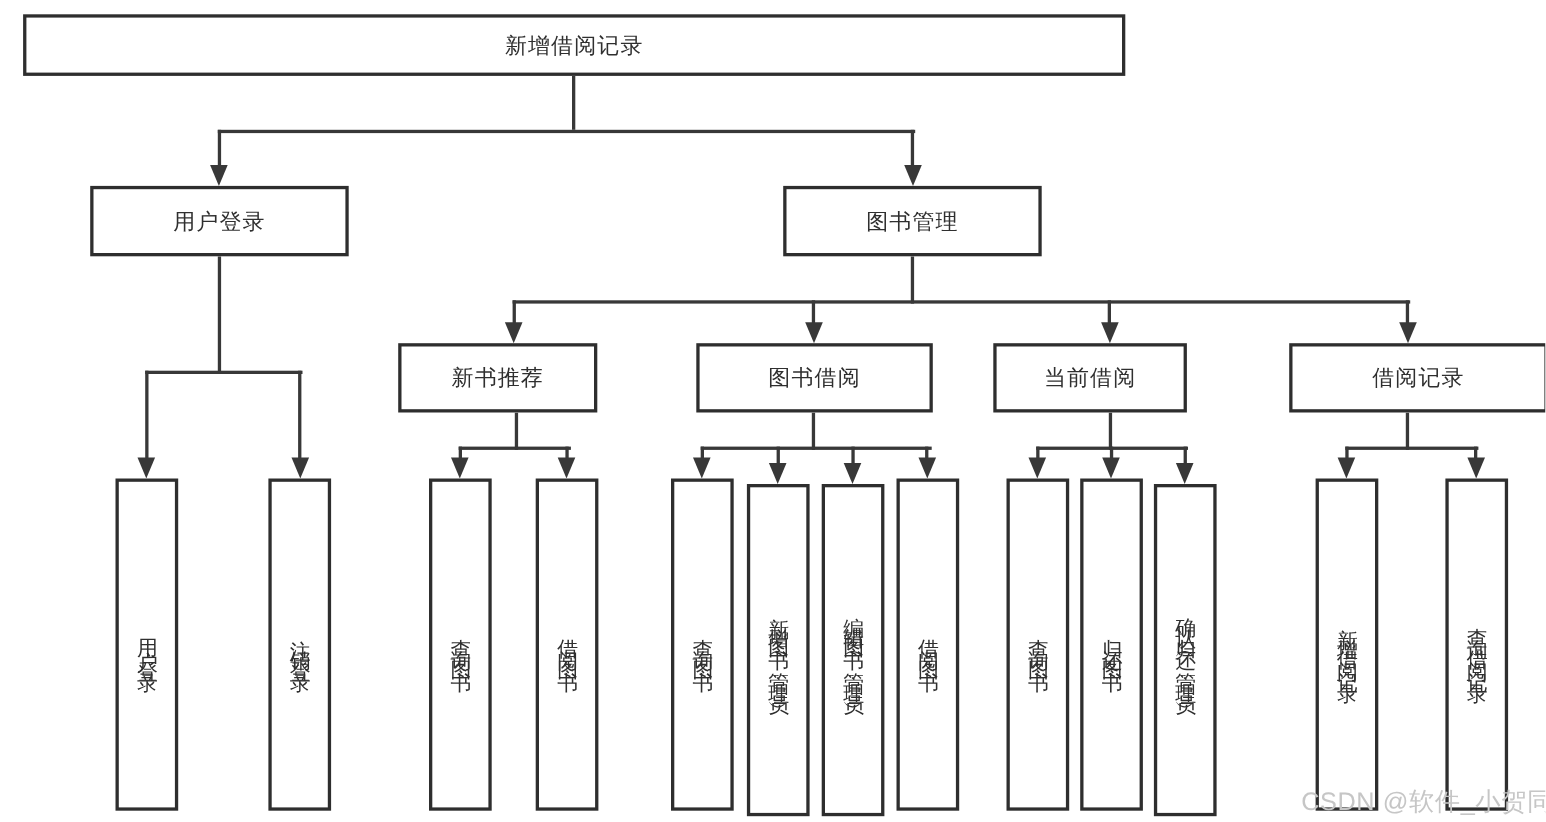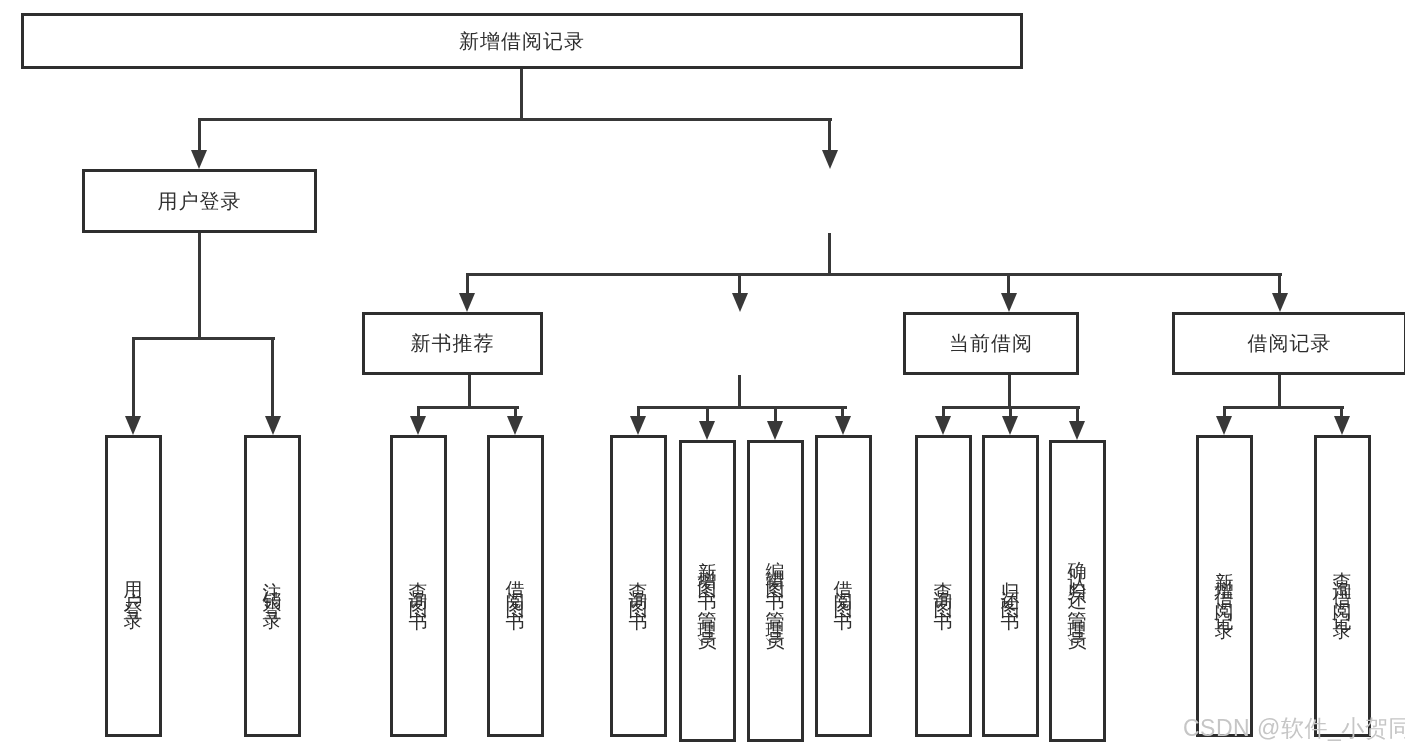--- a/index.html
+++ b/index.html
@@ -37,40 +37,42 @@
   <div class="box" style="left:21px;top:13px;width:1002px;height:56px">新增借阅记录</div>
 
   <div class="vline" style="left:520px;top:69px;height:49px"></div>
   <div class="hline" style="left:198px;top:118px;width:634px"></div>
   <div class="vline" style="left:198px;top:118px;height:34px"></div>
   <div class="arrow" style="left:191px;top:150px"></div>
   <div class="vline" style="left:828px;top:118px;height:34px"></div>
   <div class="arrow" style="left:822px;top:150px"></div>
 
   <div class="box" style="left:82px;top:169px;width:235px;height:64px">用户登录</div>
+  <div class="box" style="left:712px;top:169px;width:235px;height:64px">图书管理</div>
 
   <div class="vline" style="left:198px;top:233px;height:107px"></div>
   <div class="hline" style="left:132px;top:337px;width:143px"></div>
   <div class="vline" style="left:132px;top:337px;height:81px"></div>
   <div class="arrow" style="left:125px;top:416px"></div>
   <div class="vline" style="left:271px;top:337px;height:81px"></div>
   <div class="arrow" style="left:265px;top:416px"></div>
 
   <div class="vline" style="left:828px;top:233px;height:43px"></div>
   <div class="hline" style="left:466px;top:273px;width:816px"></div>
   <div class="vline" style="left:466px;top:273px;height:24px"></div>
   <div class="arrow" style="left:459px;top:293px"></div>
   <div class="vline" style="left:738px;top:273px;height:24px"></div>
   <div class="arrow" style="left:732px;top:293px"></div>
   <div class="vline" style="left:1007px;top:273px;height:24px"></div>
   <div class="arrow" style="left:1001px;top:293px"></div>
   <div class="vline" style="left:1278px;top:273px;height:24px"></div>
   <div class="arrow" style="left:1272px;top:293px"></div>
 
   <div class="box" style="left:362px;top:312px;width:181px;height:63px">新书推荐</div>
+  <div class="box" style="left:633px;top:312px;width:215px;height:63px">图书借阅</div>
   <div class="box" style="left:903px;top:312px;width:176px;height:63px">当前借阅</div>
   <div class="box" style="left:1172px;top:312px;width:235px;height:63px">借阅记录</div>
 
   <div class="vline" style="left:468px;top:375px;height:34px"></div>
   <div class="hline" style="left:417px;top:406px;width:102px"></div>
   <div class="vline" style="left:417px;top:406px;height:14px"></div>
   <div class="arrow" style="left:410px;top:416px"></div>
   <div class="vline" style="left:514px;top:406px;height:14px"></div>
   <div class="arrow" style="left:507px;top:416px"></div>
 

